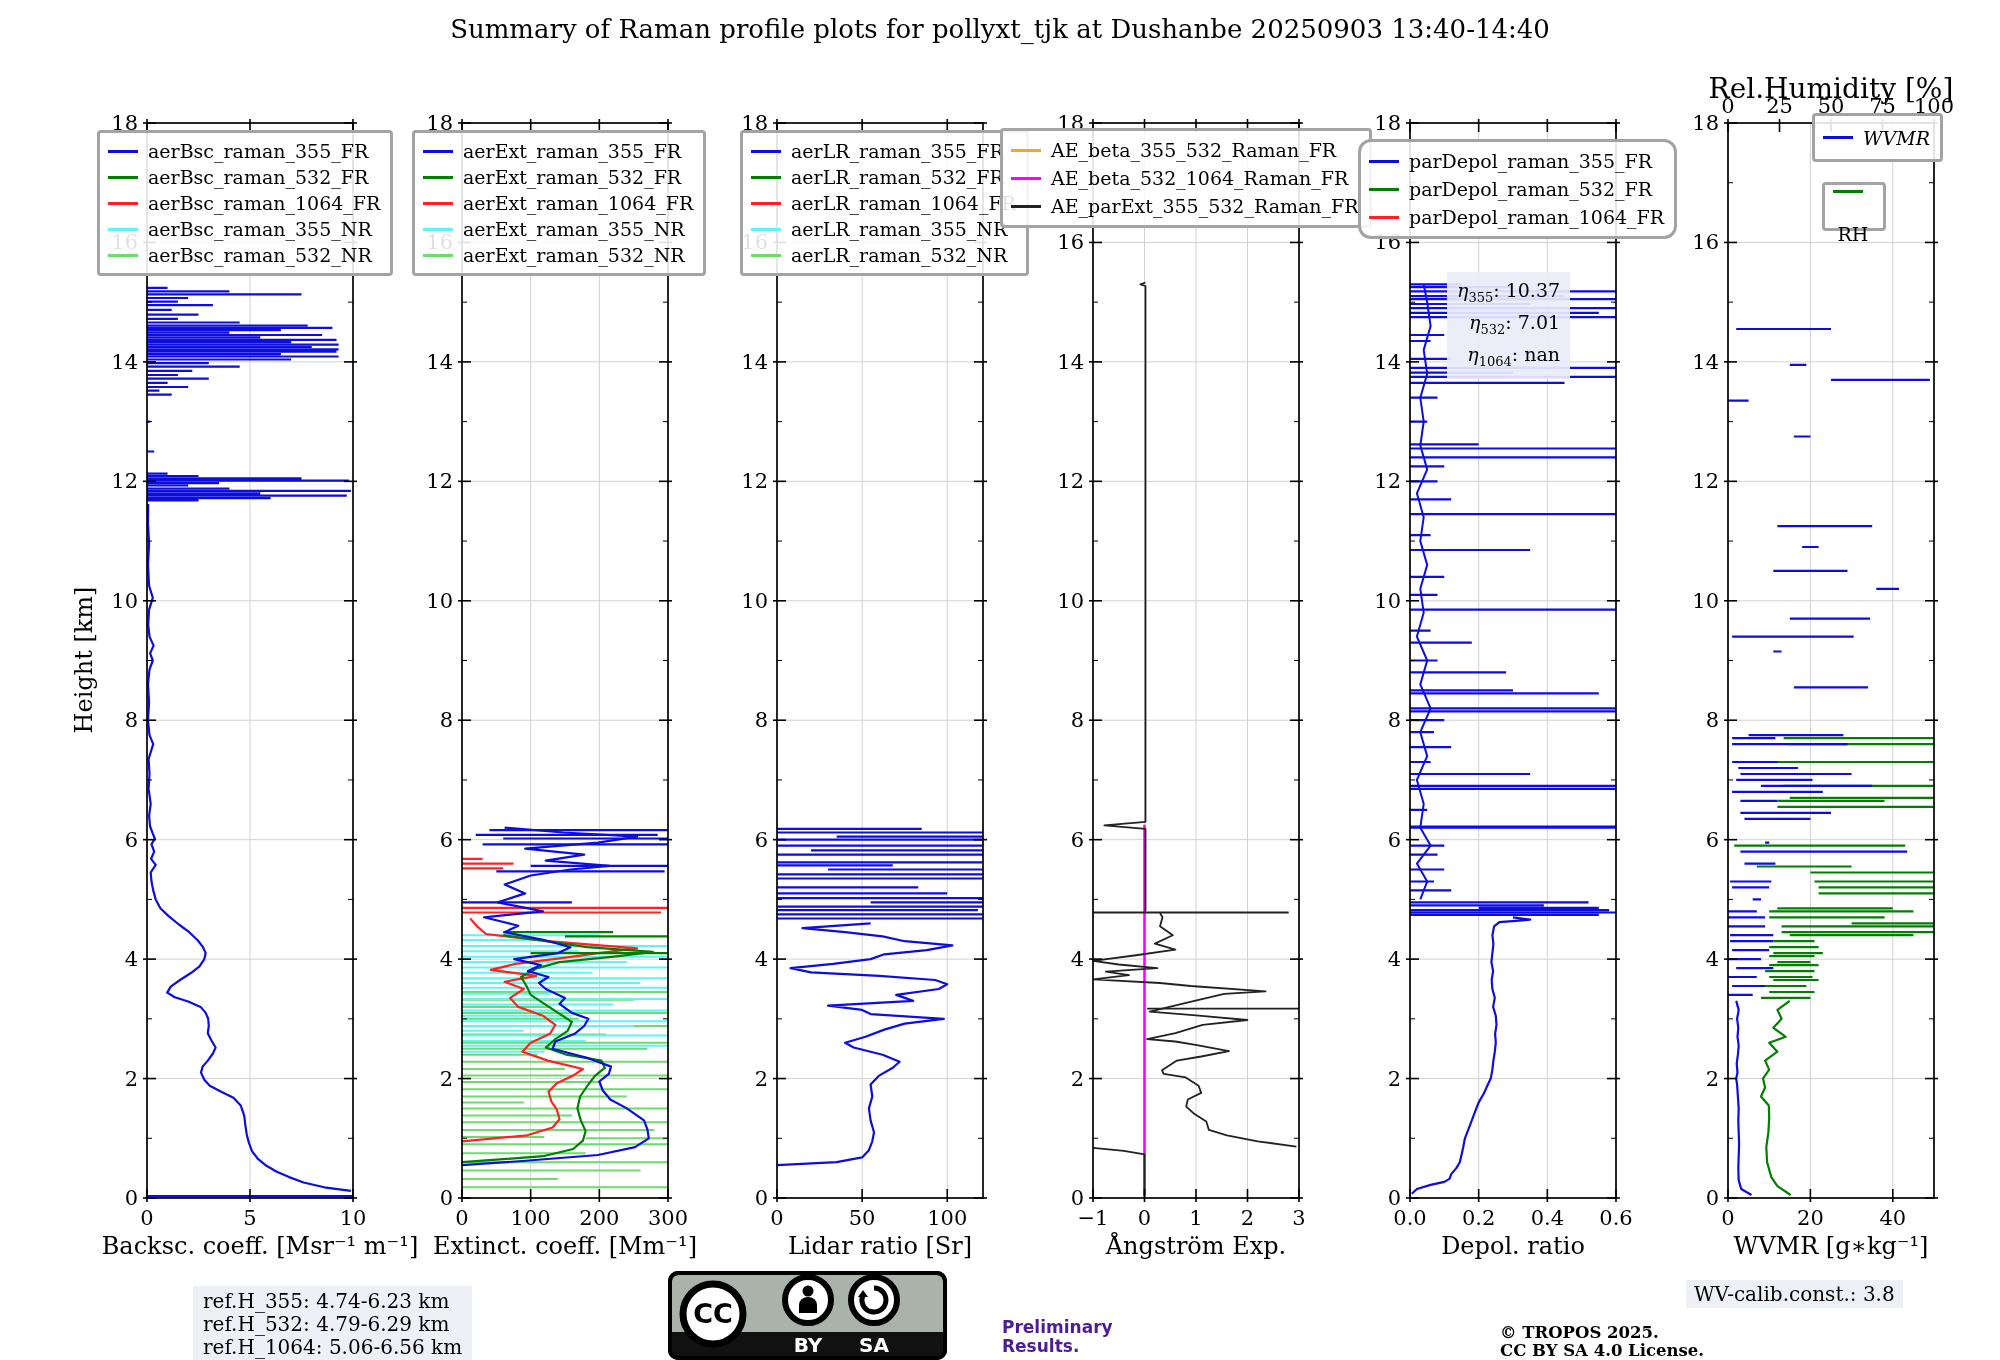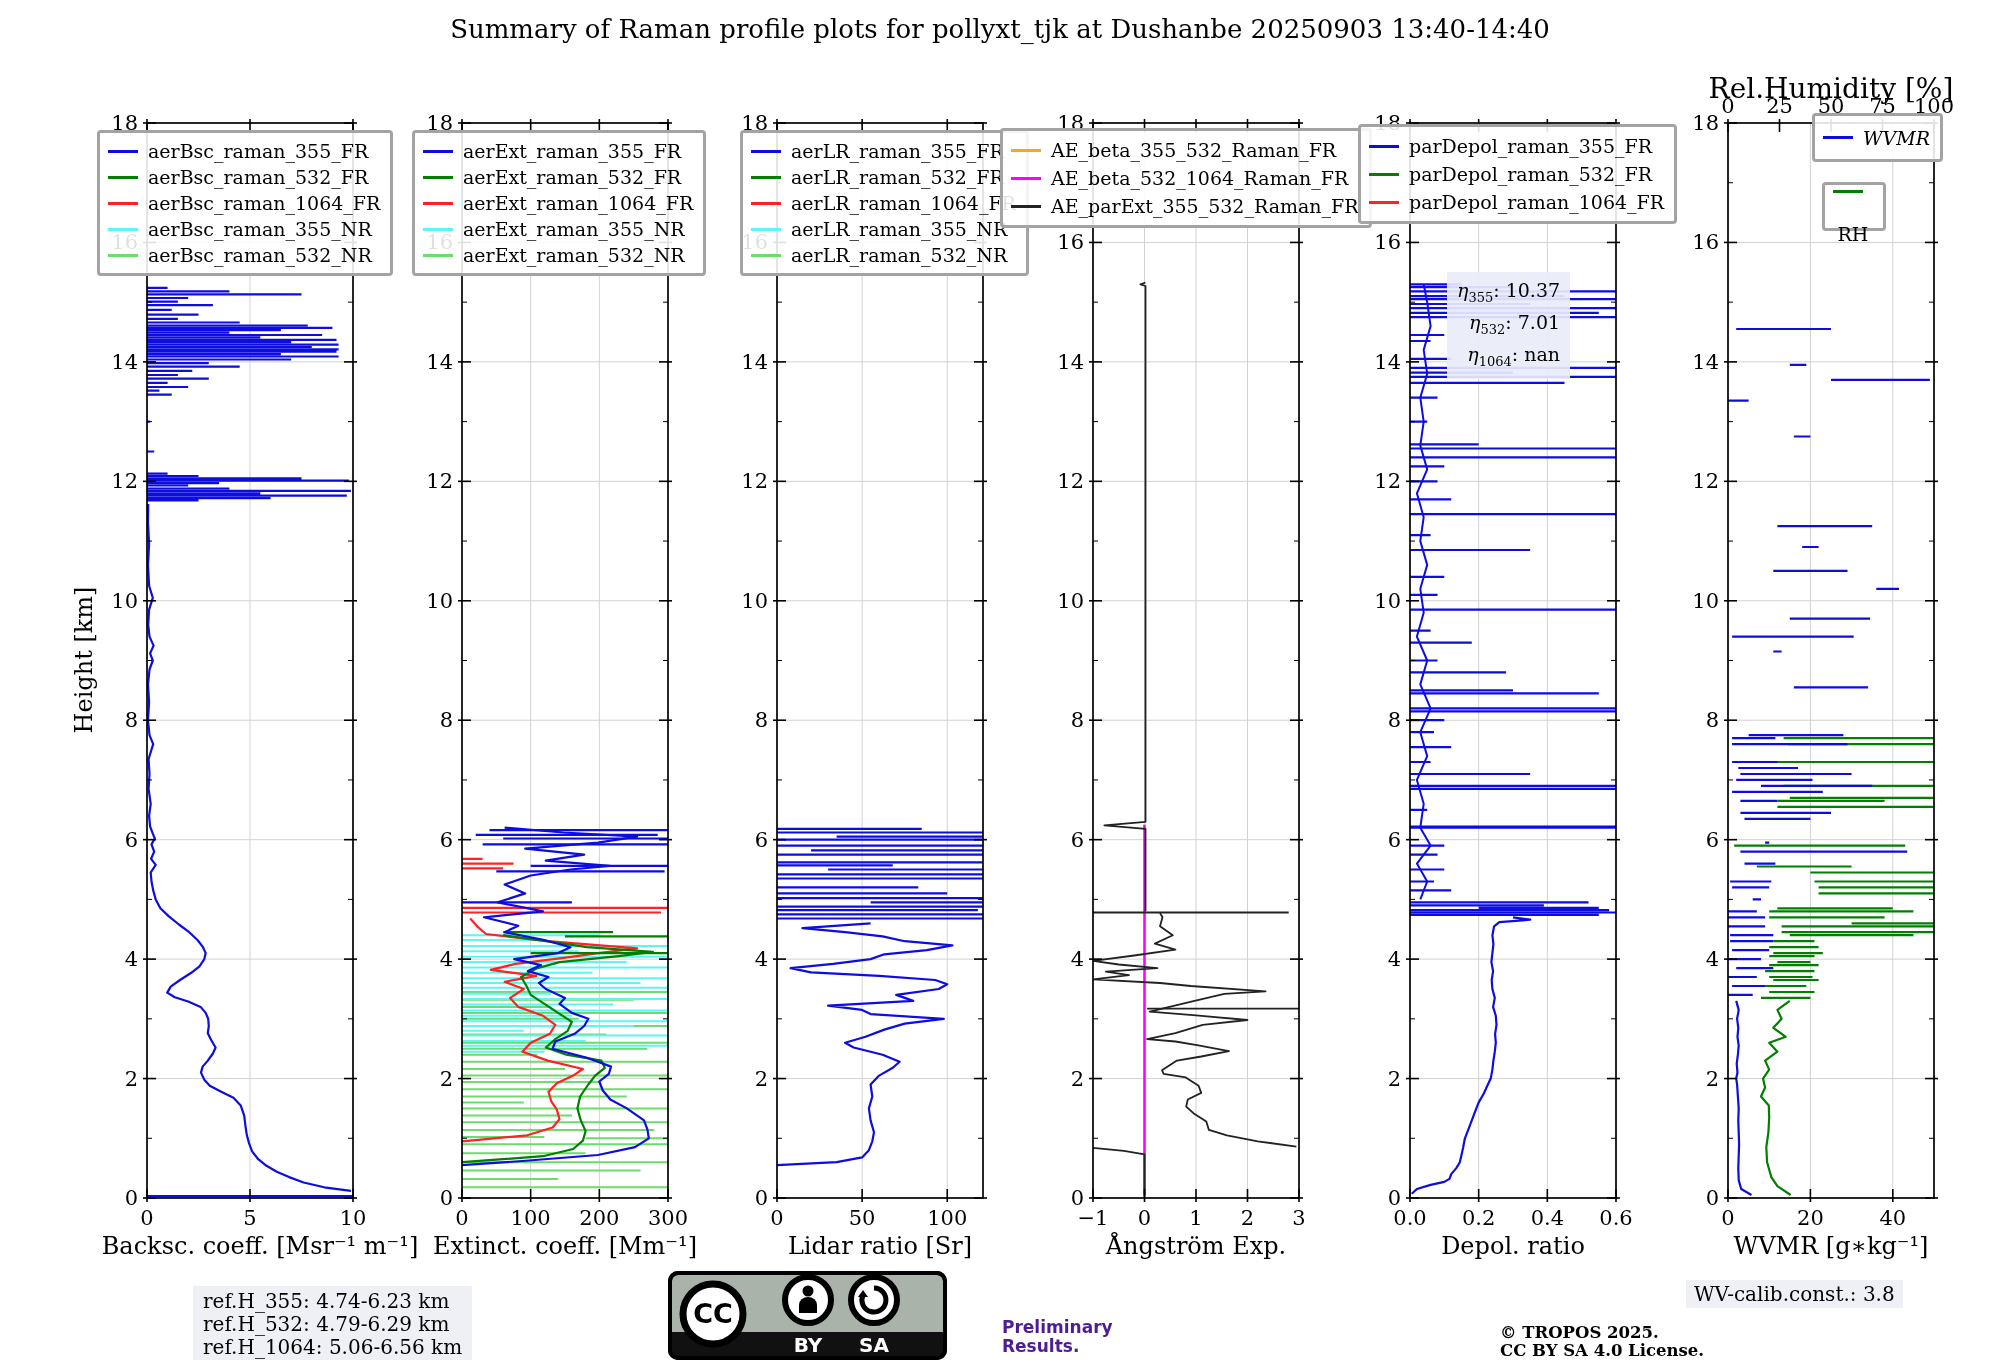--- a/index.html
+++ b/index.html
@@ -638,21 +638,21 @@
       </div>
       <div class="legend-row" style="height: 28px;">
         <span class="legend-swatch" style="border-top-color: rgb(255, 0, 255);"></span>
         <span>AE_beta_532_1064_Raman_FR</span>
       </div>
       <div class="legend-row" style="height: 28px;">
         <span class="legend-swatch" style="border-top-color: rgb(34, 34, 34);"></span>
         <span>AE_parExt_355_532_Raman_FR</span>
       </div>
     </div>
-    <div class="legend" style="left: 1358px; top: 124px;">
+    <div class="legend" style="left: 1358px; top: 139px; border-radius: 13px;">
       <div class="legend-row" style="height: 28px;">
         <span class="legend-swatch" style="border-top-color: rgb(13, 13, 224);"></span>
         <span>parDepol_raman_355_FR</span>
       </div>
       <div class="legend-row" style="height: 28px;">
         <span class="legend-swatch" style="border-top-color: rgb(0, 127, 0);"></span>
         <span>parDepol_raman_532_FR</span>
       </div>
       <div class="legend-row" style="height: 28px;">
         <span class="legend-swatch" style="border-top-color: rgb(255, 34, 34);"></span>

